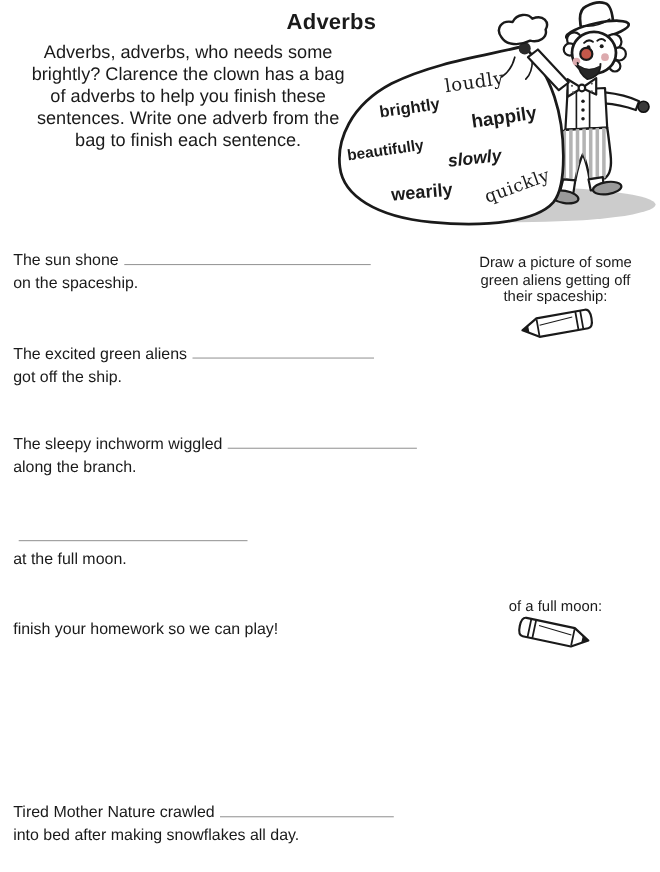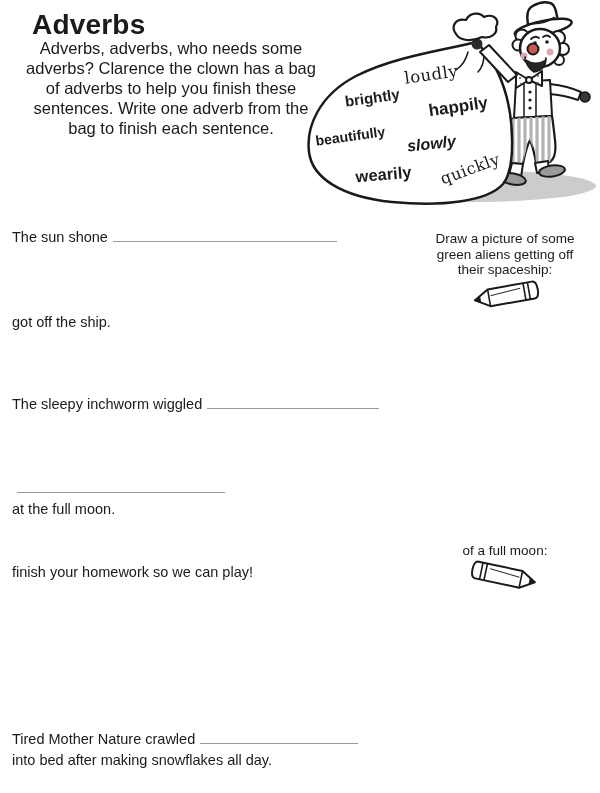--- a/index.html
+++ b/index.html
@@ -2,22 +2,22 @@
 <html style="--color-text: #1a1a1a; --color-outline: #1a1a1a; --color-underline: #9a9a9a; --color-nose: #c4584a; --color-cheek: #dcaaae; --color-shadow: #cccccc; --color-shoe: #9a9a9a; --color-stripe: #b3b3b3; --color-glove: #3a3a3a; --color-mouth: #262626;"><head>
 <meta charset="utf-8">
 <style>
   html,body { margin:0; padding:0; background:#fff; }
   .page {
     position:relative; width:600px; height:793px; background:#fff;
     font-family:"Liberation Sans", sans-serif; color:var(--color-text,#1a1a1a);
     overflow:hidden;
   }
   .title {
-    position:absolute; top:9px; left:0; width:342px; text-align:left;
-    font-size:28px; font-weight:bold; letter-spacing:0.2px;padding-left:32px;
+    position:absolute; top:9px; left:0; width:342px; text-align:right;
+    font-size:20px; font-weight:bold; letter-spacing:0.2px;
   }
   .intro {
     position:absolute; top:38px; left:0; width:342px; text-align:center;
     font-size:16.5px; line-height:20px;
   }
   .illustration { position:absolute; left:300px; top:0; width:300px; height:215px; }
 
   .sentence { position:absolute; left:12px; font-size:14.5px; line-height:20.5px; white-space:nowrap; }
   .s1{top:227px} .s2{top:312px} .s3{top:394px} .s4{top:478px} .s5{top:562px} .s6{top:646px} .s7{top:729px}
   .blank {
@@ -39,21 +39,21 @@
 </style>
 </head>
 <body>
 
 <div class="page">
 
   <div class="title">Adverbs</div>
 
   <div class="intro">
     <div>Adverbs, adverbs, who needs some</div>
-    <div>adverbs?  Clarence the clown has a bag</div>
+    <div>brightly?  Clarence the clown has a bag</div>
     <div>of adverbs to help you finish these</div>
     <div>sentences.  Write one adverb from the</div>
     <div>bag to finish each sentence.</div>
   </div>
 
   <svg class="illustration" viewBox="0 0 300 215" width="300" height="215">
 
     <ellipse cx="172" cy="186" rx="124" ry="16" fill="var(--color-shadow)"></ellipse>
 
     <g stroke-linecap="round" stroke-linejoin="round">
@@ -137,26 +137,29 @@
       <text class="bag-word-serif" font-size="16" x="172" y="174" transform="rotate(-20 172 174)">quickly</text>
     </g>
 
     <path d="M180,52 L208,82 L217,75 L189,45 Z" fill="#fff" stroke="#1a1a1a" stroke-width="2" stroke-linejoin="round"></path>
     <circle cx="177" cy="44" r="5.5" fill="#2a2a2a"></circle>
     <path d="M156,34 C150,26 156,18 166,20 C170,12 180,12 184,17 C194,13 200,20 196,27 C198,34 190,39 182,37 C172,42 160,41 156,34 Z" fill="#fff" stroke="#1a1a1a" stroke-width="2.2" stroke-linejoin="round"></path>
   </svg>
 
   <div class="sentence s1">
     <div><span>The sun shone</span><span class="blank blank-1"></span></div>
+    <div>on the spaceship.</div>
   </div>
   <div class="sentence s2">
+    <div><span>The excited green aliens</span><span class="blank blank-2"></span></div>
     <div>got off the ship.</div>
   </div>
   <div class="sentence s3">
     <div><span>The sleepy inchworm wiggled</span><span class="blank blank-3"></span></div>
+    <div>along the branch.</div>
   </div>
   <div class="sentence s4">
     <div><span class="blank blank-4"></span></div>
     <div>at the full moon.</div>
   </div>
   <div class="sentence s5">
     <div>finish your homework so we can play!</div>
   </div>
   <div class="sentence s7">
     <div><span>Tired Mother Nature crawled</span><span class="blank blank-7"></span></div>

